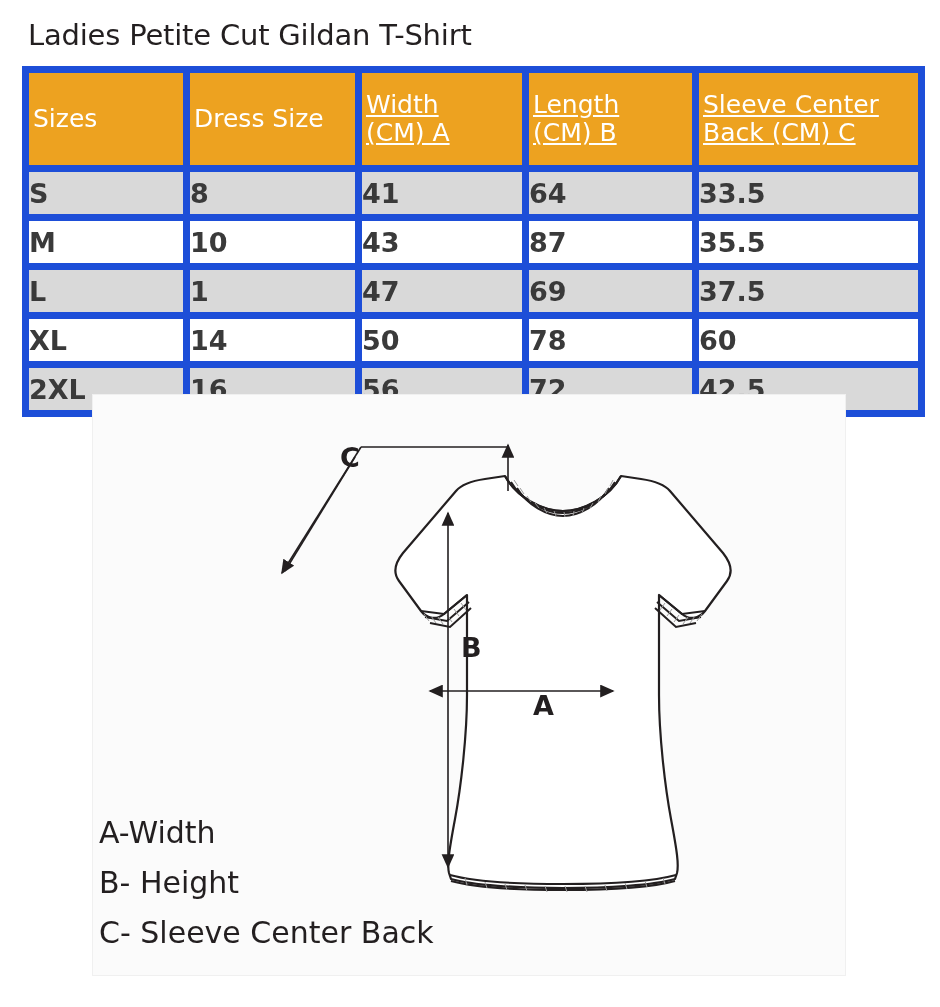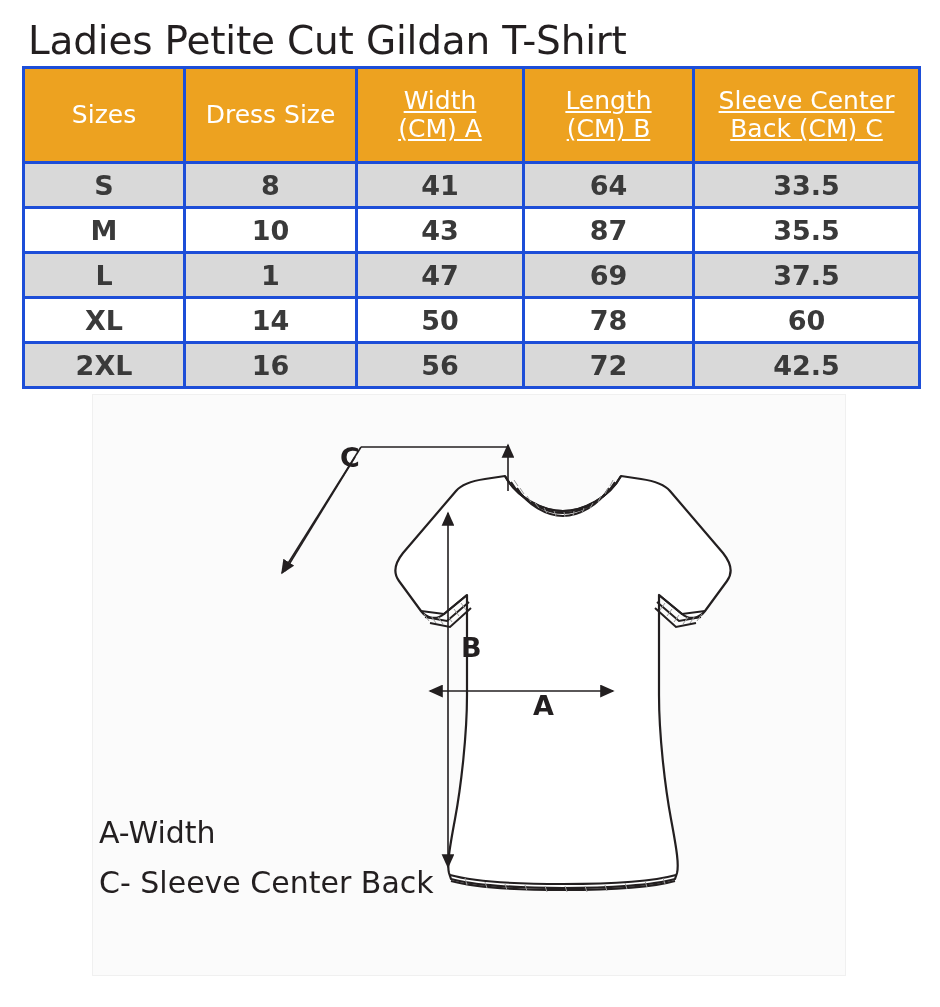--- a/index.html
+++ b/index.html
@@ -13,38 +13,38 @@
     position: relative;
     font-family: "DejaVu Sans", sans-serif;
     color: #231f20;
     overflow: hidden;
   }
 
   .page-title {
     position: absolute;
     left: 28px;
     top: 18px;
-    font-size: 39px;
+    font-size: 29px;
     font-family: "DejaVu Sans", sans-serif;
     color: #231f20;
     letter-spacing: -0.2px;
     white-space: nowrap;
   }
 
   .size-table {
     position: absolute;
     left: 22px;
     top: 66px;
     width: 896px;
     border-collapse: collapse;
     table-layout: fixed;
   }
   .size-table th, .size-table td {
-    border: 3px solid #1d4ed8;
-    text-align: center;
+    border: 7px solid #1d4ed8;
+    text-align: left;
     vertical-align: middle;
   }
   .size-table thead th {
     background: #eda220;
     color: #ffffff;
     font-weight: normal;
     font-size: 25px;
     line-height: 1.12;
     height: 88px;
     padding: 2px 4px;
@@ -298,14 +298,15 @@
 
     <g>
       <line x1="337" y1="296" x2="520" y2="296" stroke="#231f20" stroke-width="1.6" marker-start="url(#arrowStart)" marker-end="url(#arrowEnd)"></line>
     </g>
     <text x="440" y="320" font-family="DejaVu Sans, sans-serif" font-size="27" font-weight="bold" fill="#231f20">A</text>
   </svg>
 </div>
 
 <div class="legend">
   <div>A-Width</div>
+  <div>B- Height</div>
   <div>C- Sleeve Center Back</div>
 </div>
 
 </body></html>

